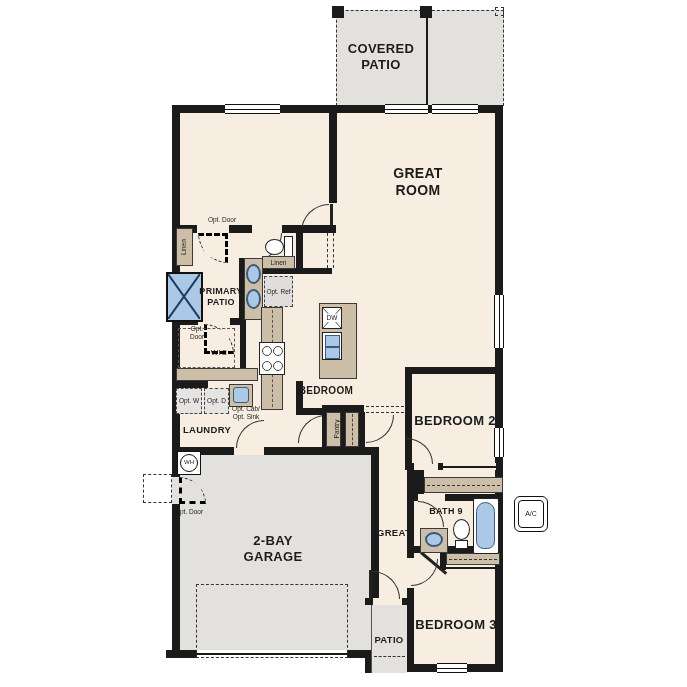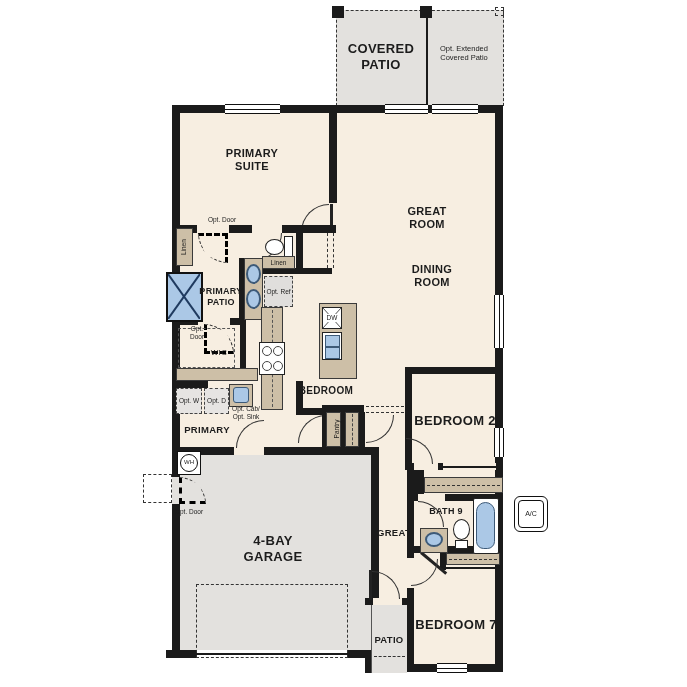--- a/index.html
+++ b/index.html
@@ -33,21 +33,20 @@
 
 <div id="plan">
 
   <div class="fill" style="left:336px;top:10px;width:91px;height:96px;background:#e3e1de;border-top:1.5px dashed #333;border-left:1.5px dashed #333;box-sizing:border-box;"></div>
   <div class="fill" style="left:427px;top:10px;width:77px;height:96px;background:#e3e1de;border-top:1.5px dashed #333;border-right:1.5px dashed #333;box-sizing:border-box;"></div>
   <div class="wall" style="left:426px;top:10px;width:2px;height:96px;"></div>
   <div class="wall" style="left:332px;top:6px;width:12px;height:12px;"></div>
   <div class="wall" style="left:420px;top:6px;width:12px;height:12px;"></div>
   <div class="dashedbox" style="left:495px;top:7px;width:9px;height:9px;"></div>
   <div class="lbl big" style="left:346px;top:42px;width:70px;height:30px;">COVERED PATIO</div>
-  <div class="lbl sm" style="left:430px;top:39px;width:68px;height:28px;font-size:7.5px;">Opt. Extended Covered Patio</div>
 
   <div class="fill" style="left:172px;top:105px;width:331px;height:567px;background:#f7eee1;"></div>
   <div class="fill" style="left:179px;top:454px;width:192px;height:196px;background:#e3e1de;"></div>
   <div class="fill" style="left:372px;top:603px;width:35px;height:70px;background:#e3e1de;"></div>
   <div class="fill" style="left:164px;top:658px;width:206px;height:29px;background:#fff;"></div>
 
   <div class="wall" style="left:172px;top:105px;width:331px;height:8px;"></div>
   <div class="win-h" style="left:225px;top:104px;width:55px;height:10px;"></div>
   <div class="win-h" style="left:385px;top:104px;width:43px;height:10px;"></div>
   <div class="win-h" style="left:432px;top:104px;width:46px;height:10px;"></div>
@@ -159,21 +158,21 @@
 
   <div class="cab" style="left:176px;top:368px;width:82px;height:13px;"></div>
   <div class="abs" style="left:176px;top:388px;width:26px;height:26px;background:#e6e4e2;border:1.3px dashed #444;box-sizing:border-box;"></div>
   <div class="lbl sm" style="left:178px;top:390px;width:22px;height:22px;">Opt. W</div>
   <div class="abs" style="left:204px;top:388px;width:25px;height:26px;background:#e6e4e2;border:1.3px dashed #444;box-sizing:border-box;"></div>
   <div class="lbl sm" style="left:206px;top:390px;width:21px;height:22px;">Opt. D</div>
   <div class="cab" style="left:229px;top:384px;width:24px;height:23px;"></div>
   <div class="abs" style="left:233px;top:387px;width:16px;height:16px;background:#abc8e6;border:1.5px solid #3d5a78;border-radius:3px;box-sizing:border-box;"></div>
   <div class="lbl sm" style="left:227px;top:405px;width:38px;height:8px;">Opt. Cab/</div>
   <div class="lbl sm" style="left:227px;top:413px;width:38px;height:8px;">Opt. Sink</div>
-  <div class="lbl" style="left:176px;top:423px;width:62px;height:13px;font-size:9.5px;">PRIMARY</div>
+  <div class="lbl" style="left:176px;top:423px;width:62px;height:13px;font-size:9.5px;">LAUNDRY</div>
 
   <div class="abs" style="left:264px;top:276px;width:29px;height:31px;background:#e0dedc;border:1.3px dashed #444;box-sizing:border-box;"></div>
   <div class="lbl sm" style="left:266px;top:278px;width:25px;height:27px;">Opt. Ref</div>
   <div class="cab" style="left:261px;top:307px;width:22px;height:103px;">
     <div class="abs" style="left:10px;top:2px;width:0;height:97px;border-left:1.2px dashed #555;"></div>
   </div>
   <div class="abs" style="left:259px;top:342px;width:26px;height:33px;background:#fff;border:1.3px solid #222;box-sizing:border-box;">
     <div class="abs" style="left:2px;top:3px;width:8px;height:8px;border:1.2px solid #444;border-radius:50%;"></div>
     <div class="abs" style="left:13px;top:3px;width:8px;height:8px;border:1.2px solid #444;border-radius:50%;"></div>
     <div class="abs" style="left:2px;top:18px;width:8px;height:8px;border:1.2px solid #444;border-radius:50%;"></div>
@@ -203,27 +202,25 @@
   </div>
   <div class="lbl med" style="left:424px;top:505px;width:44px;height:12px;">BATH 9</div>
 
   <div class="abs" style="left:177px;top:451px;width:24px;height:24px;background:#fff;border:1.5px solid #111;box-sizing:border-box;"></div>
   <div class="abs" style="left:180px;top:454px;width:18px;height:18px;border:1.5px solid #111;border-radius:50%;box-sizing:border-box;"></div>
   <div class="lbl sm" style="left:180px;top:454px;width:18px;height:18px;font-size:6px;">WH</div>
   <div class="dashedbox" style="left:143px;top:474px;width:29px;height:29px;"></div>
   <div class="fill" style="left:172px;top:477px;width:8px;height:27px;background:#e3e1de;"></div>
   <div class="arc arc-tr dash" style="left:179px;top:477px;width:27px;height:27px;"></div>
   <div class="lbl sm" style="left:174px;top:503px;width:30px;height:18px;">Opt. Door</div>
-  <div class="lbl big" style="left:241px;top:534px;width:64px;height:30px;">4-BAY GARAGE</div>
+  <div class="lbl big" style="left:241px;top:534px;width:64px;height:30px;">2-BAY GARAGE</div>
 
   <div class="abs" style="left:514px;top:496px;width:34px;height:36px;border:1.3px solid #111;border-radius:6px;box-sizing:border-box;"></div>
   <div class="abs" style="left:518px;top:500px;width:26px;height:28px;border:1px solid #111;border-radius:4px;box-sizing:border-box;"></div>
   <div class="lbl sm" style="left:518px;top:500px;width:26px;height:28px;font-size:7px;">A/C</div>
 
-  <div class="lbl big" style="left:212px;top:144px;width:80px;height:32px;font-size:11px;">PRIMARY SUITE</div>
-  <div class="lbl big" style="left:395px;top:166px;width:64px;height:32px;font-size:11px;margin-top:36px;">GREAT ROOM</div>
-  <div class="lbl big" style="left:400px;top:260px;width:64px;height:32px;font-size:11px;">DINING ROOM</div>
+  <div class="lbl big" style="left:386px;top:166px;width:64px;height:32px;font-size:14px;">GREAT ROOM</div>
   <div class="lbl big" style="left:410px;top:414px;width:90px;height:14px;white-space:nowrap;">BEDROOM 2</div>
-  <div class="lbl big" style="left:410px;top:618px;width:92px;height:14px;white-space:nowrap;">BEDROOM 7</div>
+  <div class="lbl big" style="left:410px;top:618px;width:92px;height:14px;white-space:nowrap;">BEDROOM 3</div>
   <div class="lbl med" style="left:372px;top:527px;width:44px;height:12px;font-size:9.5px;">GREAT</div>
   <div class="lbl med" style="left:366px;top:634px;width:46px;height:12px;font-size:9.5px;">PATIO</div>
 
 </div>
 
 </body></html>

